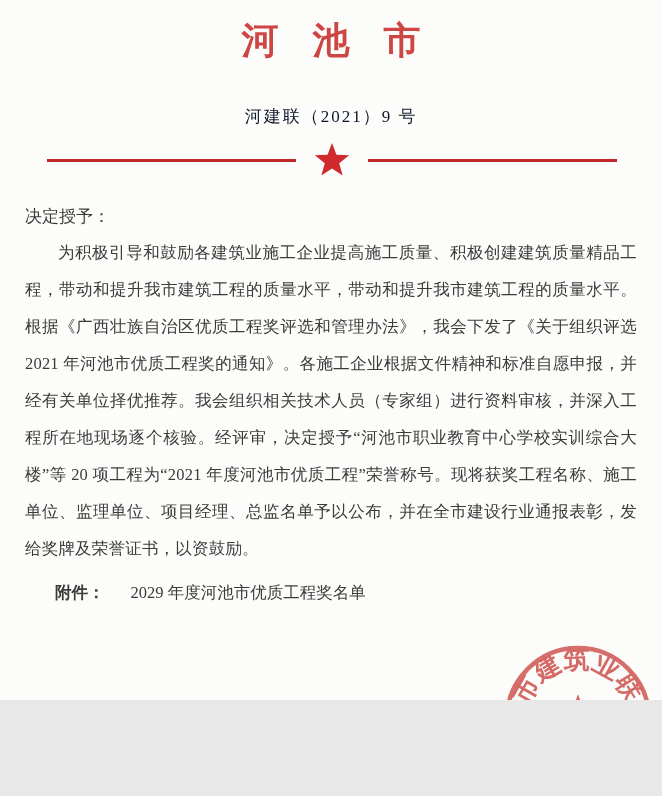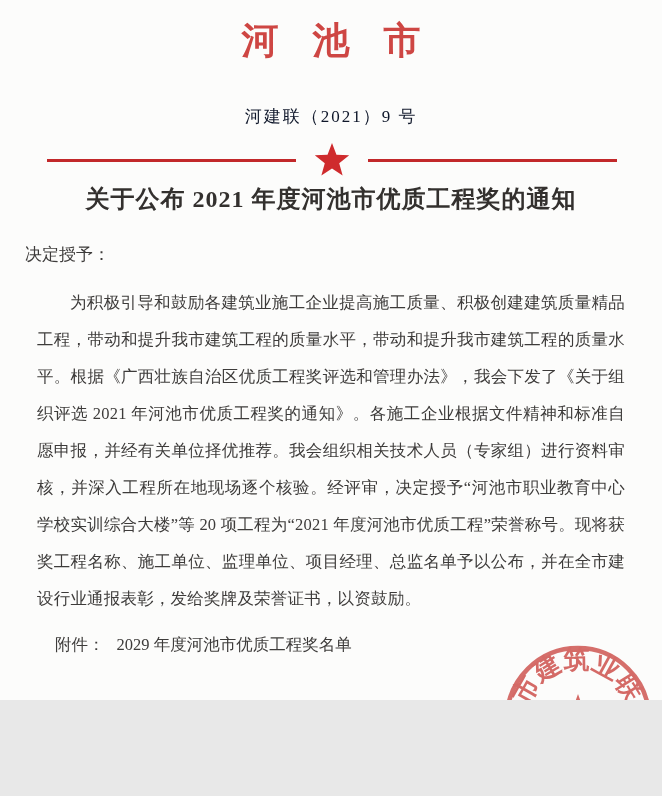--- a/index.html
+++ b/index.html
@@ -75,33 +75,33 @@
     margin: 22px 25px 0 25px;
     font-size: 16.5px;
     line-height: 37px;
     color: #3d3b3a;
   }
   .salutation {
     font-size: 17px;
     line-height: 34px;
   }
   .body-paragraph {
-    margin: 12px;
+    margin: 0;
     text-align: justify;
     text-indent: 2em;
     letter-spacing: 0.2px;
   }
   .attachment {
     margin: 10px 25px 0 25px;
     padding-left: 30px;
     font-size: 16.5px;
     line-height: 32px;
     color: #3d3b3a;
   }
-  .attachment .att-label { margin-right: 12px; }
+  .attachment .att-label { margin-right: 26px; font-weight: bold; }
   
   .signature {
     position: absolute;
     right: 30px;
     top: 702px;
     text-align: center;
     font-size: 16.5px;
     color: #3b3938;
     line-height: 29px;
     z-index: 1;
@@ -129,21 +129,20 @@
   <div class="doc-number">河建联（2021）9 号</div>
 
   <div class="divider">
     <div class="rule"></div>
     <svg class="star" viewBox="0 0 40 40">
       <polygon fill="#cf2b2d" points="20,2 24.7,14.5 38.1,15.1 27.6,23.5 31.2,36.4 20,29 8.8,36.4 12.4,23.5 1.9,15.1 15.3,14.5"></polygon>
     </svg>
     <div class="rule"></div>
   </div>
 
-  <div class="doc-title">关于公布 2021 年度河池市优质工程奖的通知</div>
 
   <div class="body-block">
     <div class="salutation">决定授予：</div>
     <p class="body-paragraph">为积极引导和鼓励各建筑业施工企业提高施工质量、积极创建建筑质量精品工程，带动和提升我市建筑工程的质量水平，带动和提升我市建筑工程的质量水平。根据《广西壮族自治区优质工程奖评选和管理办法》，我会下发了《关于组织评选 2021 年河池市优质工程奖的通知》。各施工企业根据文件精神和标准自愿申报，并经有关单位择优推荐。我会组织相关技术人员（专家组）进行资料审核，并深入工程所在地现场逐个核验。经评审，决定授予“河池市职业教育中心学校实训综合大楼”等 20 项工程为“2021 年度河池市优质工程”荣誉称号。现将获奖工程名称、施工单位、监理单位、项目经理、总监名单予以公布，并在全市建设行业通报表彰，发给奖牌及荣誉证书，以资鼓励。</p>
   </div>
 
   <div class="attachment">
     <span class="att-label">附件：</span><span>2029 年度河池市优质工程奖名单</span>
   </div>
 

